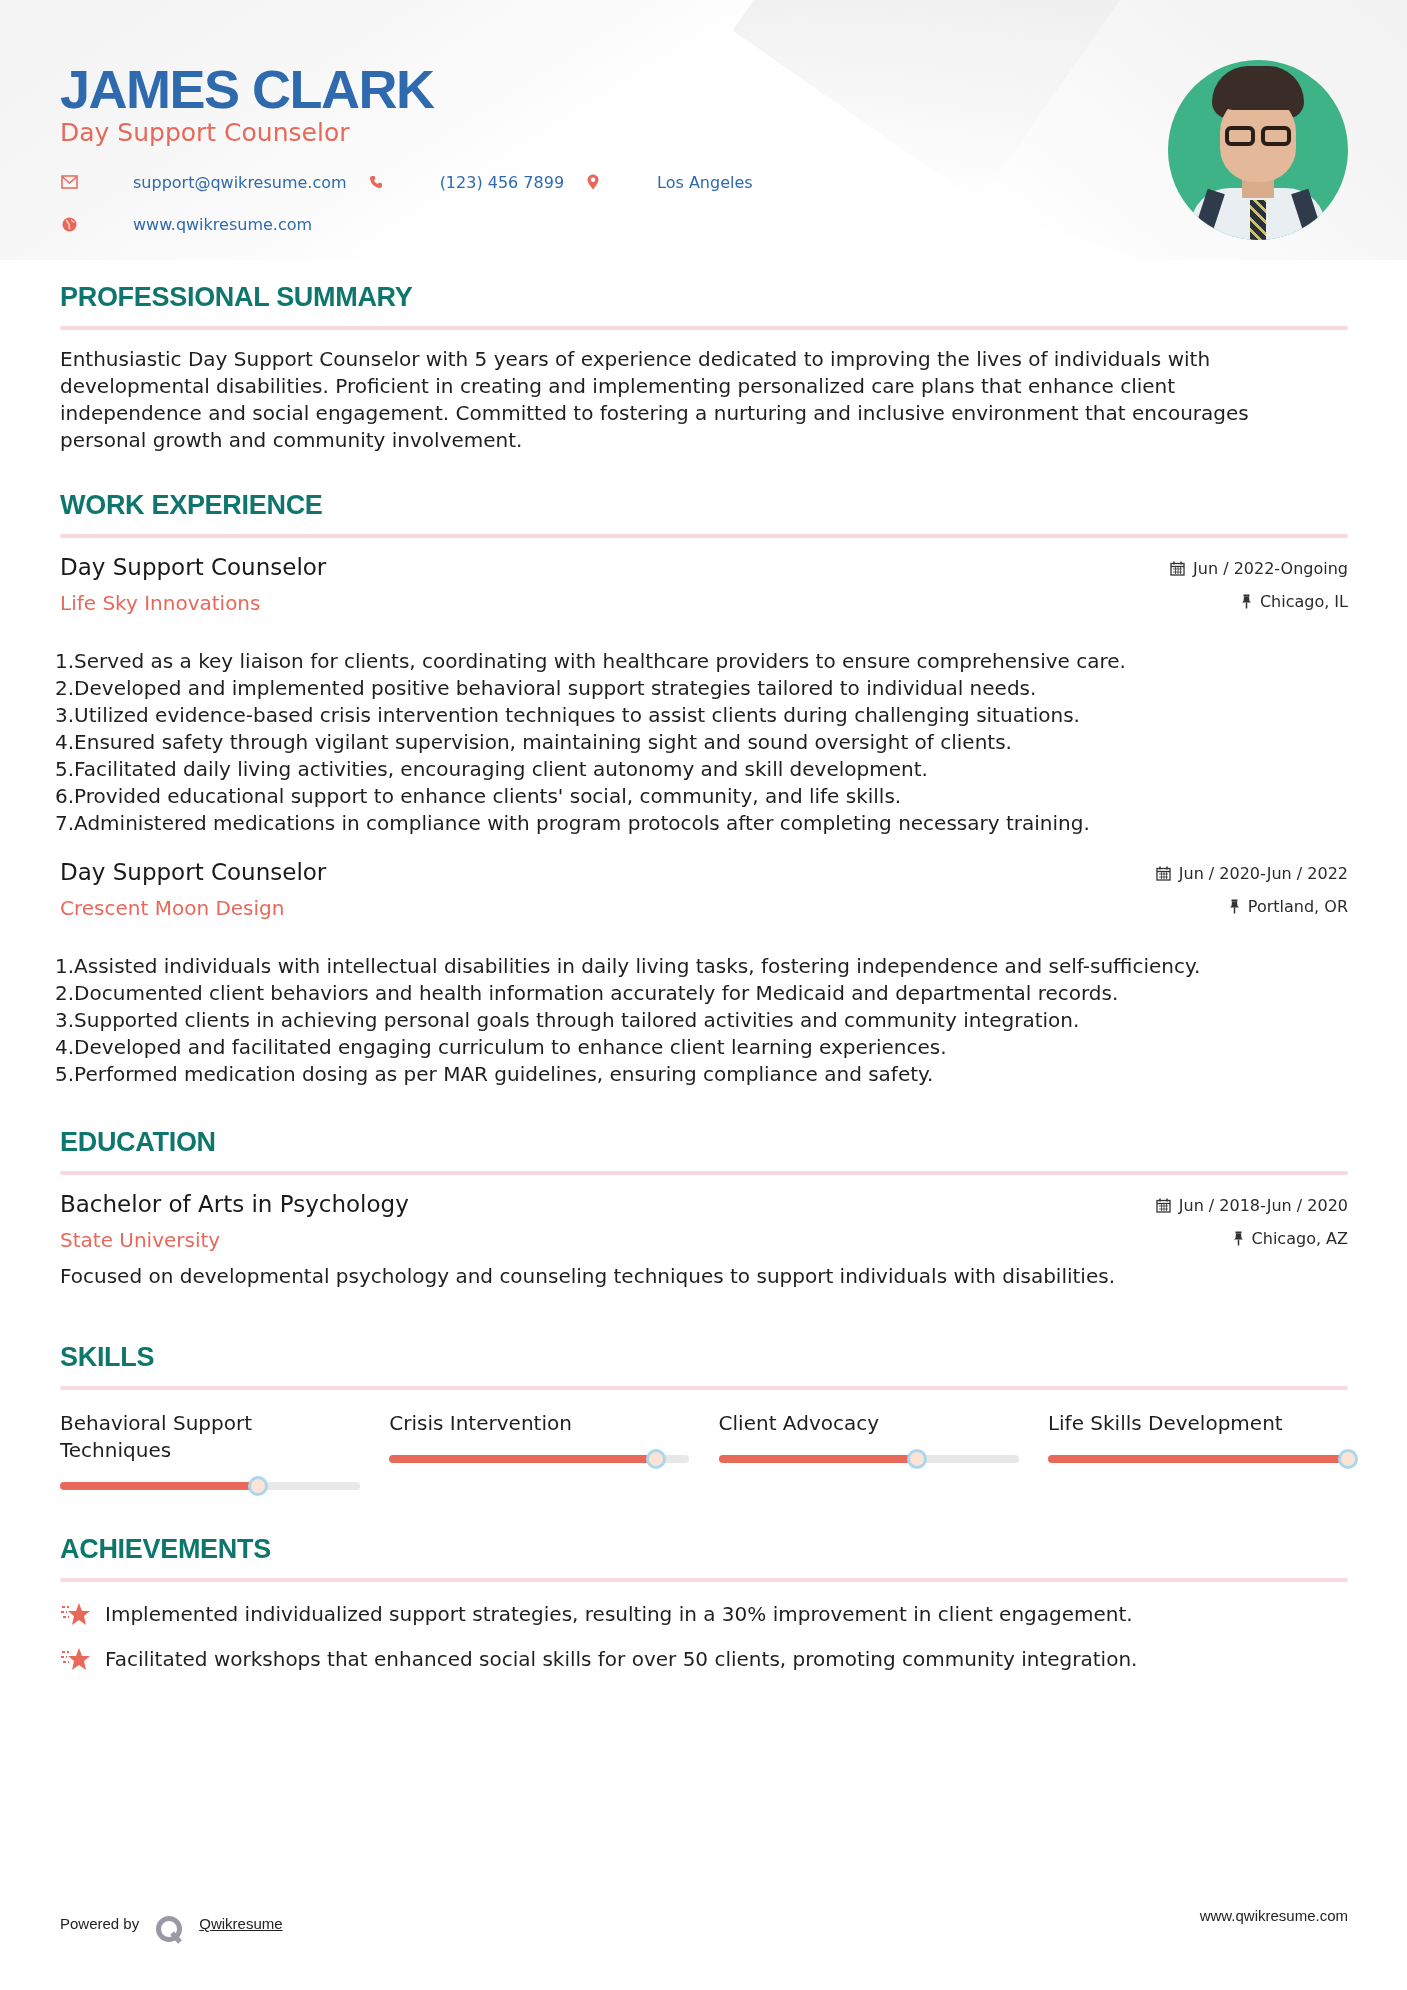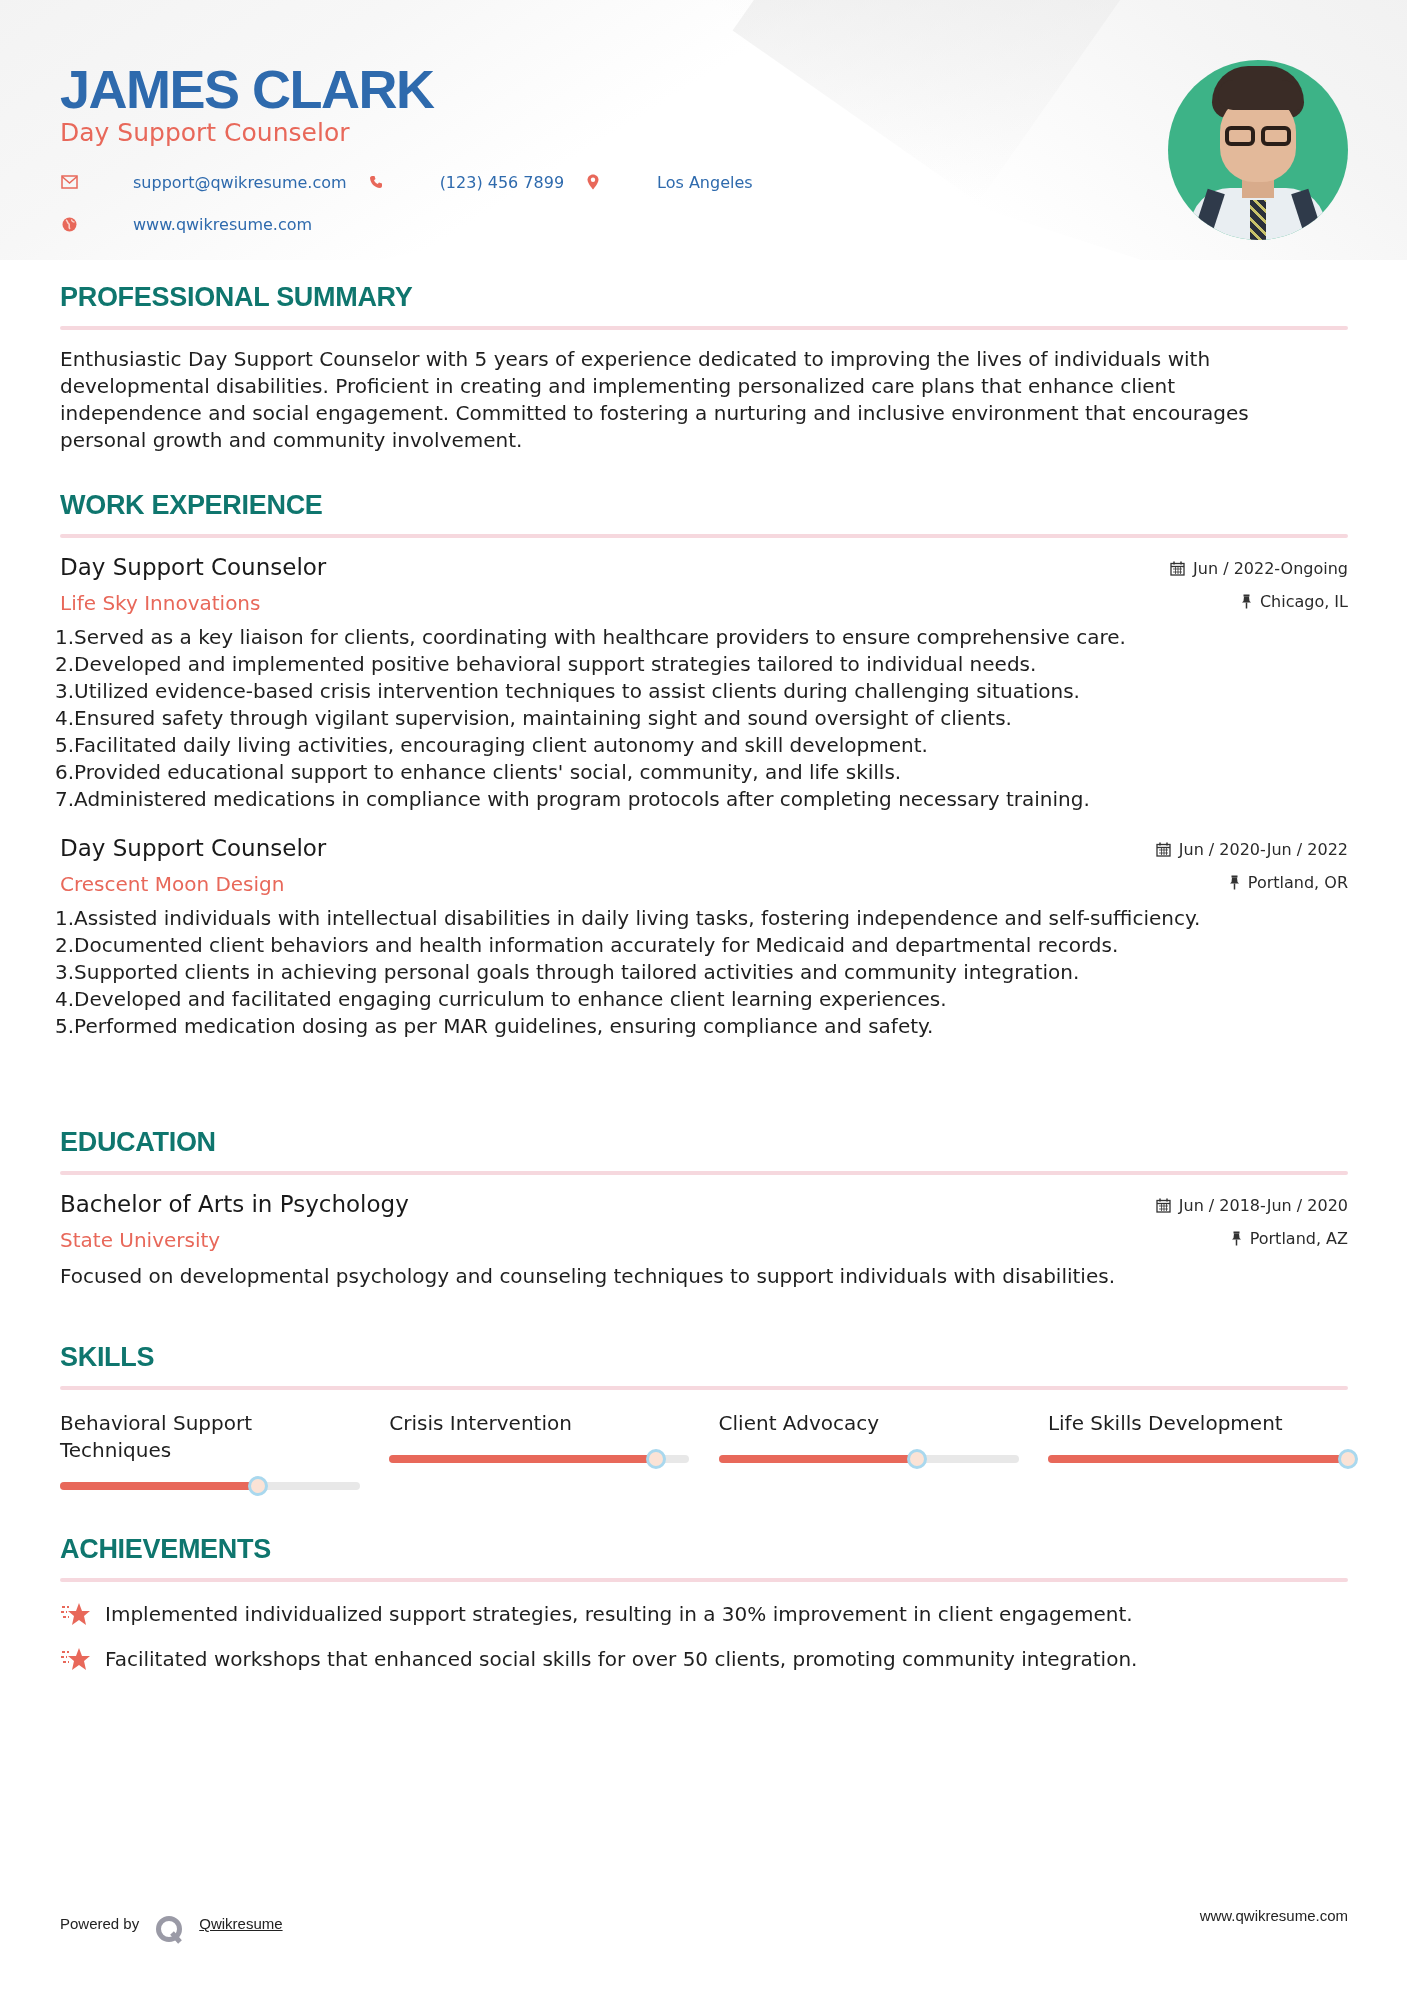--- a/index.html
+++ b/index.html
@@ -73,21 +73,21 @@
   .divider { height: 4px; background: #f6d8de; border-radius: 2px; margin-top: 12px; }
   .body-text { font-size: 20px; line-height: 27px; color: #1f1f1f; }
 
   .job { position: relative; }
   .job-head { position: relative; height: 70px; }
   .job-role { position: absolute; left: 0; top: 0; font-size: 23px; color: #1a1a1a; }
   .job-company { position: absolute; left: 0; top: 37px; font-size: 20px; color: #e8685a; }
   .job-date { position: absolute; right: 0; top: 5px; font-size: 16px; color: #2a2a2a; display: flex; align-items: center; }
   .job-loc { position: absolute; right: 0; top: 38px; font-size: 16px; color: #2a2a2a; display: flex; align-items: center; }
   .job-date .ic, .job-loc .ic { margin-right: 8px; display: inline-flex; }
-  ol.bullets { list-style: none; margin-top: 0; }
+  ol.bullets { list-style: none; margin-top: 24px; }
   ol.bullets li { font-size: 20px; line-height: 27px; color: #1f1f1f; white-space: nowrap; }
   ol.bullets li .num { display: inline-block; min-width: 18px; margin-left: -5px; }
 
   .skills-grid { display: flex; margin-top: 20px; }
   .skill { width: 300px; margin-right: 29.3px; position: relative; }
   .skill:last-child { margin-right: 0; }
   .skill-name { font-size: 20px; line-height: 27px; color: #1f1f1f; min-height: 27px; }
   .skill-bar { position: relative; height: 8px; background: #e8e8e8; border-radius: 4px; margin-top: 18px; }
   .skill-fill { position: absolute; left: 0; top: 0; height: 8px; background: #e8685a; border-radius: 4px; }
   .skill-knob {
@@ -284,21 +284,21 @@
           <span>Jun / 2018-Jun / 2020</span>
         </div>
         <div class="job-loc">
           <span class="ic">
             <svg width="11" height="15" viewBox="0 0 11 15">
                 <rect x="2.5" y="0.5" width="6" height="2" fill="#333"></rect>
                 <path d="M3 2.5 L8 2.5 L8.5 7 L10 8.5 L1 8.5 L2.5 7 Z" fill="#333"></path>
                 <line x1="5.5" y1="8.5" x2="5.5" y2="14.5" stroke="#333" stroke-width="1.5"></line>
               </svg>
           </span>
-          <span>Portland, AZ</span>
+          <span>Chicago, AZ</span>
         </div>
       </div>
       <div class="body-text" style="margin-top:2px;">Focused on developmental psychology and counseling techniques to support individuals with disabilities.</div>
     </div>
   </div>
 
   <div class="section" style="top:1340px;">
     <div class="section-title">SKILLS</div>
     <div class="divider"></div>
     <div class="skills-grid">

